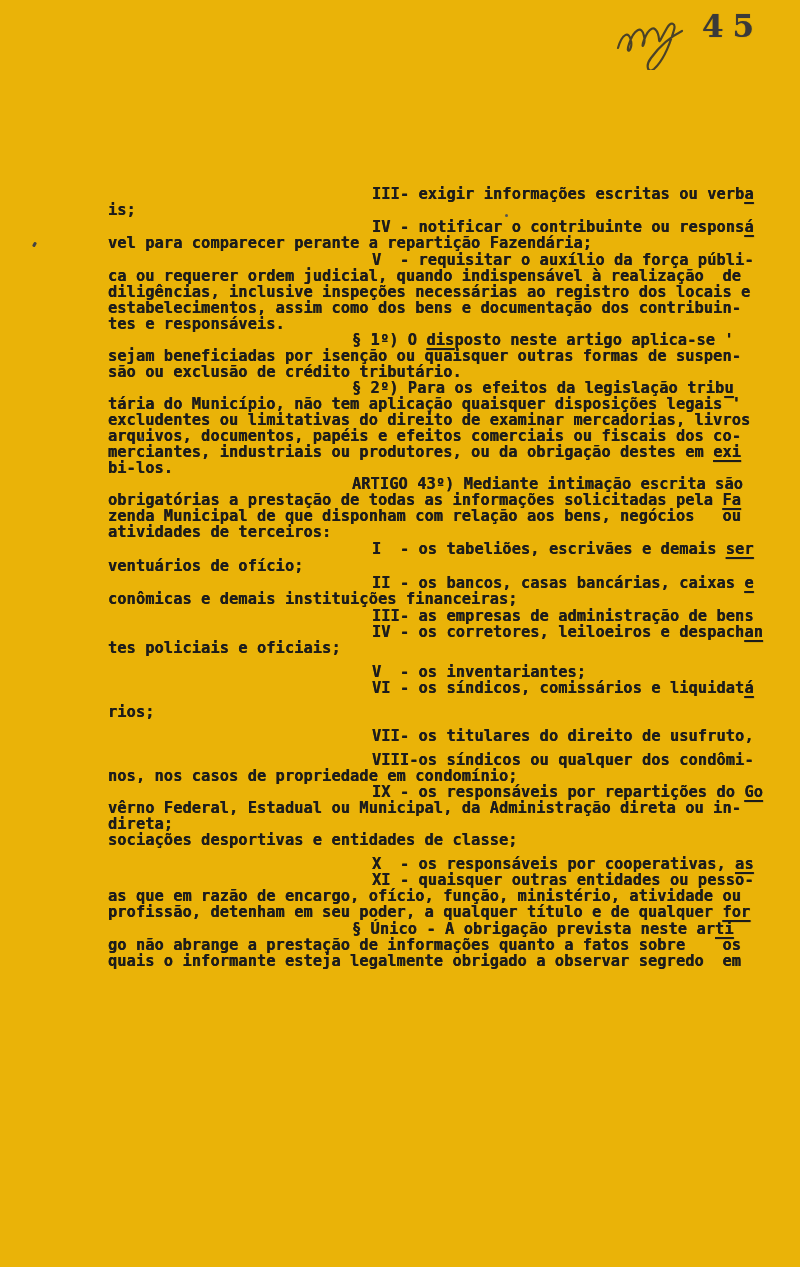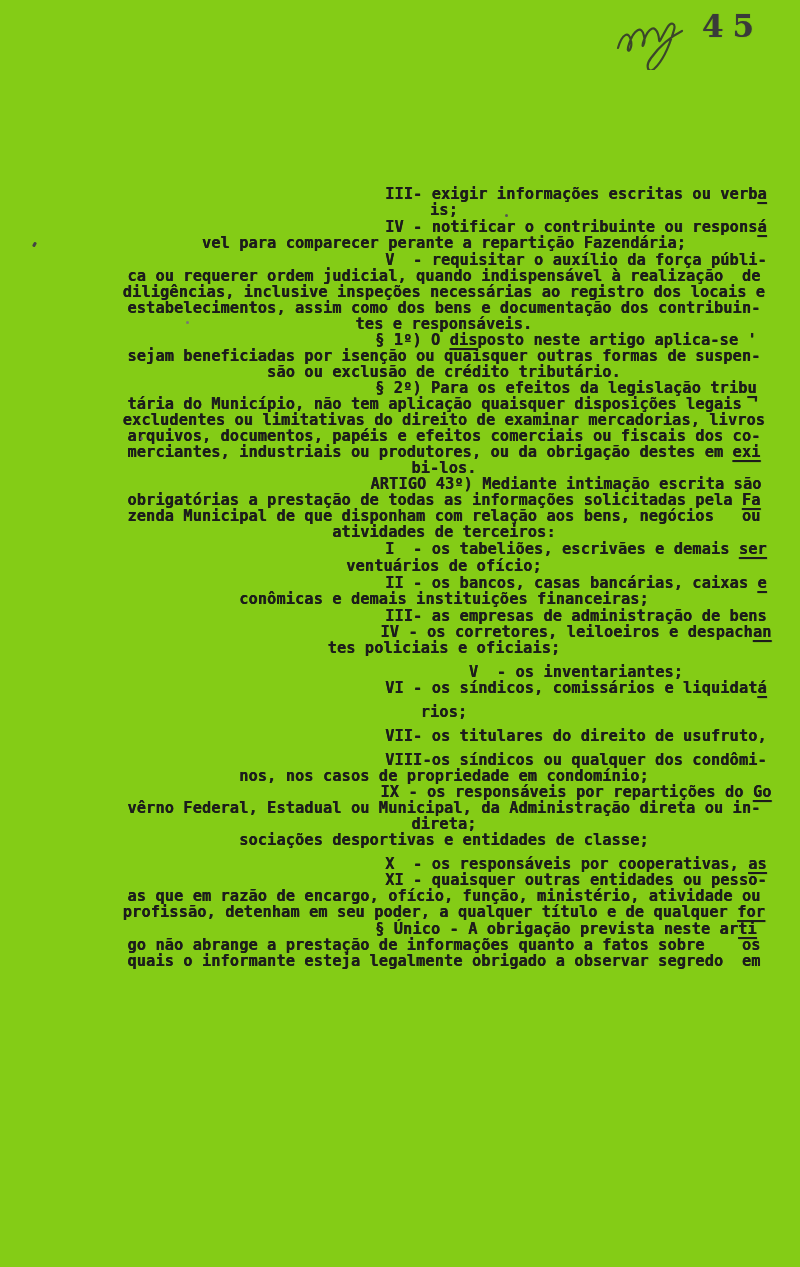--- a/index.html
+++ b/index.html
@@ -1,27 +1,27 @@
 <!DOCTYPE html>
 <html><head>
 <meta charset="utf-8">
 <style>
   html,body{margin:0;padding:0;background:#e8e8e6;}
   .sheet{
     position:relative;
     width:800px;height:1267px;
     margin:0 auto;
-    background:#84cc16;
+    background:#eab308;
     overflow:hidden;
     font-family:"DejaVu Sans Mono", monospace;
   }
   
   .doc{
     position:absolute;
-    left:108px;top:186px;width:672px;text-align:center;
+    left:108px;top:186px;width:672px;
   }
   .line{
     font-weight:bold;
     font-size:15.3px;
     line-height:16px;
     letter-spacing:0.1px;
     white-space:pre;
     color:#1c1c1c;
     text-shadow:0 0 0.6px rgba(25,25,25,0.85), 0.4px 0.3px 0 rgba(25,25,25,0.35);
   }

